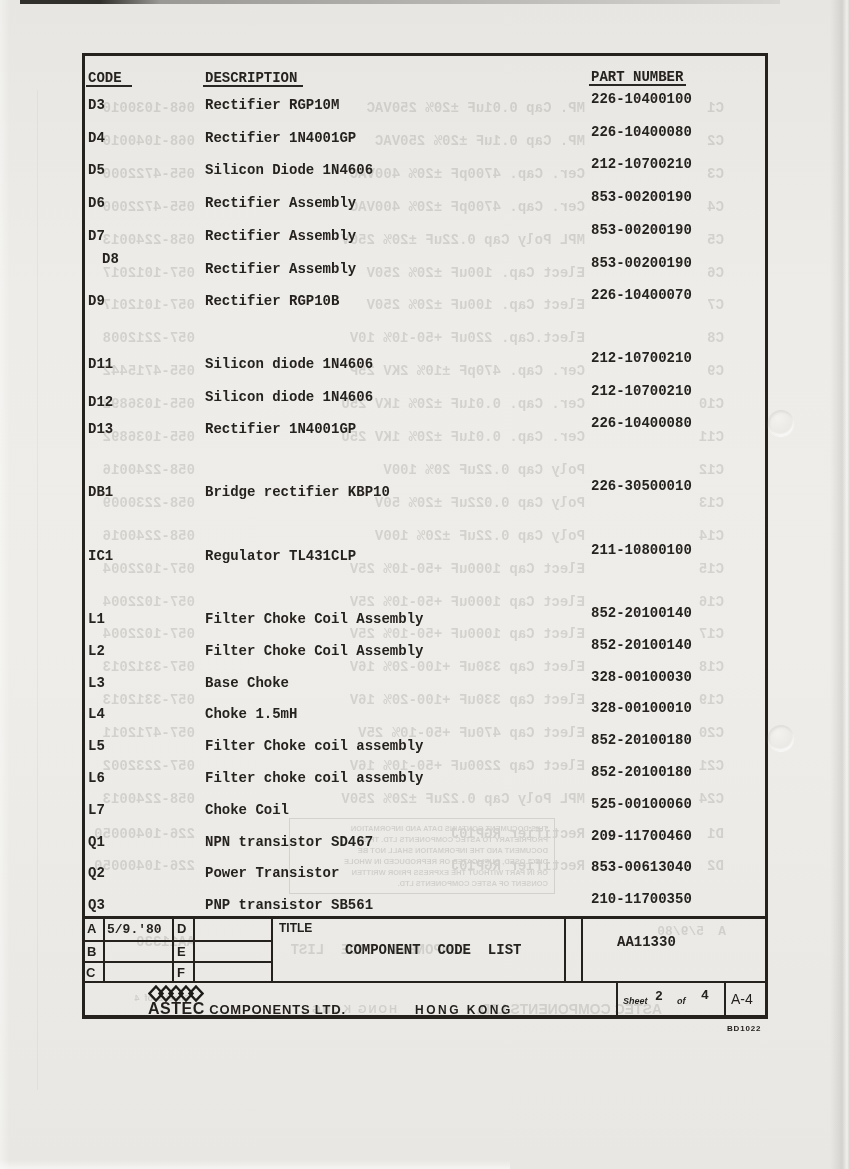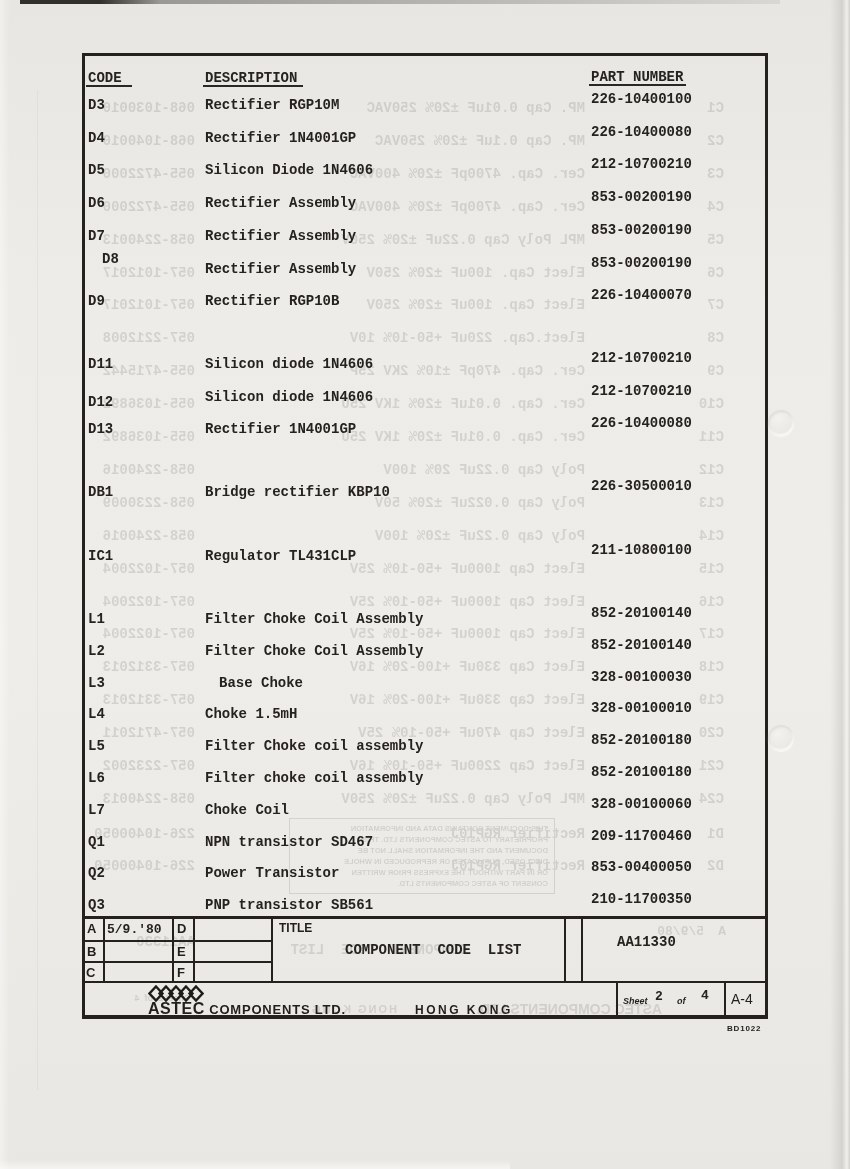--- a/index.html
+++ b/index.html
@@ -212,52 +212,52 @@
         <span class="abs tw" style="left: 205px; top: 611px;">Filter Choke Coil Assembly</span>
         <span class="abs tw" style="left: 591px; top: 605px;">852-20100140</span>
       </div>
       <div>
         <span class="abs tw" style="left: 88px; top: 643px;">L2</span>
         <span class="abs tw" style="left: 205px; top: 643px;">Filter Choke Coil Assembly</span>
         <span class="abs tw" style="left: 591px; top: 637px;">852-20100140</span>
       </div>
       <div>
         <span class="abs tw" style="left: 88px; top: 675px;">L3</span>
-        <span class="abs tw" style="left: 205px; top: 675px; margin-left: 14px;">Base Choke</span>
+        <span class="abs tw" style="left: 205px; top: 675px;">Base Choke</span>
         <span class="abs tw" style="left: 591px; top: 669px;">328-00100030</span>
       </div>
       <div>
         <span class="abs tw" style="left: 88px; top: 706px;">L4</span>
         <span class="abs tw" style="left: 205px; top: 706px;">Choke 1.5mH</span>
         <span class="abs tw" style="left: 591px; top: 700px;">328-00100010</span>
       </div>
       <div>
         <span class="abs tw" style="left: 88px; top: 738px; text-align: center;">L5</span>
         <span class="abs tw" style="left: 205px; top: 738px;">Filter Choke coil assembly</span>
         <span class="abs tw" style="left: 591px; top: 732px;">852-20100180</span>
       </div>
       <div>
         <span class="abs tw" style="left: 88px; top: 770px;">L6</span>
         <span class="abs tw" style="left: 205px; top: 770px;">Filter choke coil assembly</span>
         <span class="abs tw" style="left: 591px; top: 764px;">852-20100180</span>
       </div>
       <div>
         <span class="abs tw" style="left: 88px; top: 802px;">L7</span>
         <span class="abs tw" style="left: 205px; top: 802px;">Choke Coil</span>
-        <span class="abs tw" style="left: 591px; top: 796px;">328-00100060</span>
+        <span class="abs tw" style="left: 591px; top: 796px;">525-00100060</span>
       </div>
       <div>
         <span class="abs tw" style="left: 88px; top: 834px;">Q1</span>
         <span class="abs tw" style="left: 205px; top: 834px;">NPN transistor SD467</span>
         <span class="abs tw" style="left: 591px; top: 828px;">209-11700460</span>
       </div>
       <div>
         <span class="abs tw" style="left: 88px; top: 865px;">Q2</span>
         <span class="abs tw" style="left: 205px; top: 865px;">Power Transistor</span>
-        <span class="abs tw" style="left: 591px; top: 859px;">853-00400050</span>
+        <span class="abs tw" style="left: 591px; top: 859px;">853-00613040</span>
       </div>
       <div>
         <span class="abs tw" style="left: 88px; top: 897px;">Q3</span>
         <span class="abs tw" style="left: 205px; top: 897px;">PNP transistor SB561</span>
         <span class="abs tw" style="left: 591px; top: 891px;">210-11700350</span>
       </div>
     </div>
 
   <div class="line" style="left:82px;top:916px;width:686px;height:3px;"></div>
   <div class="line" style="left:103px;top:916px;width:2px;height:67px;"></div>

